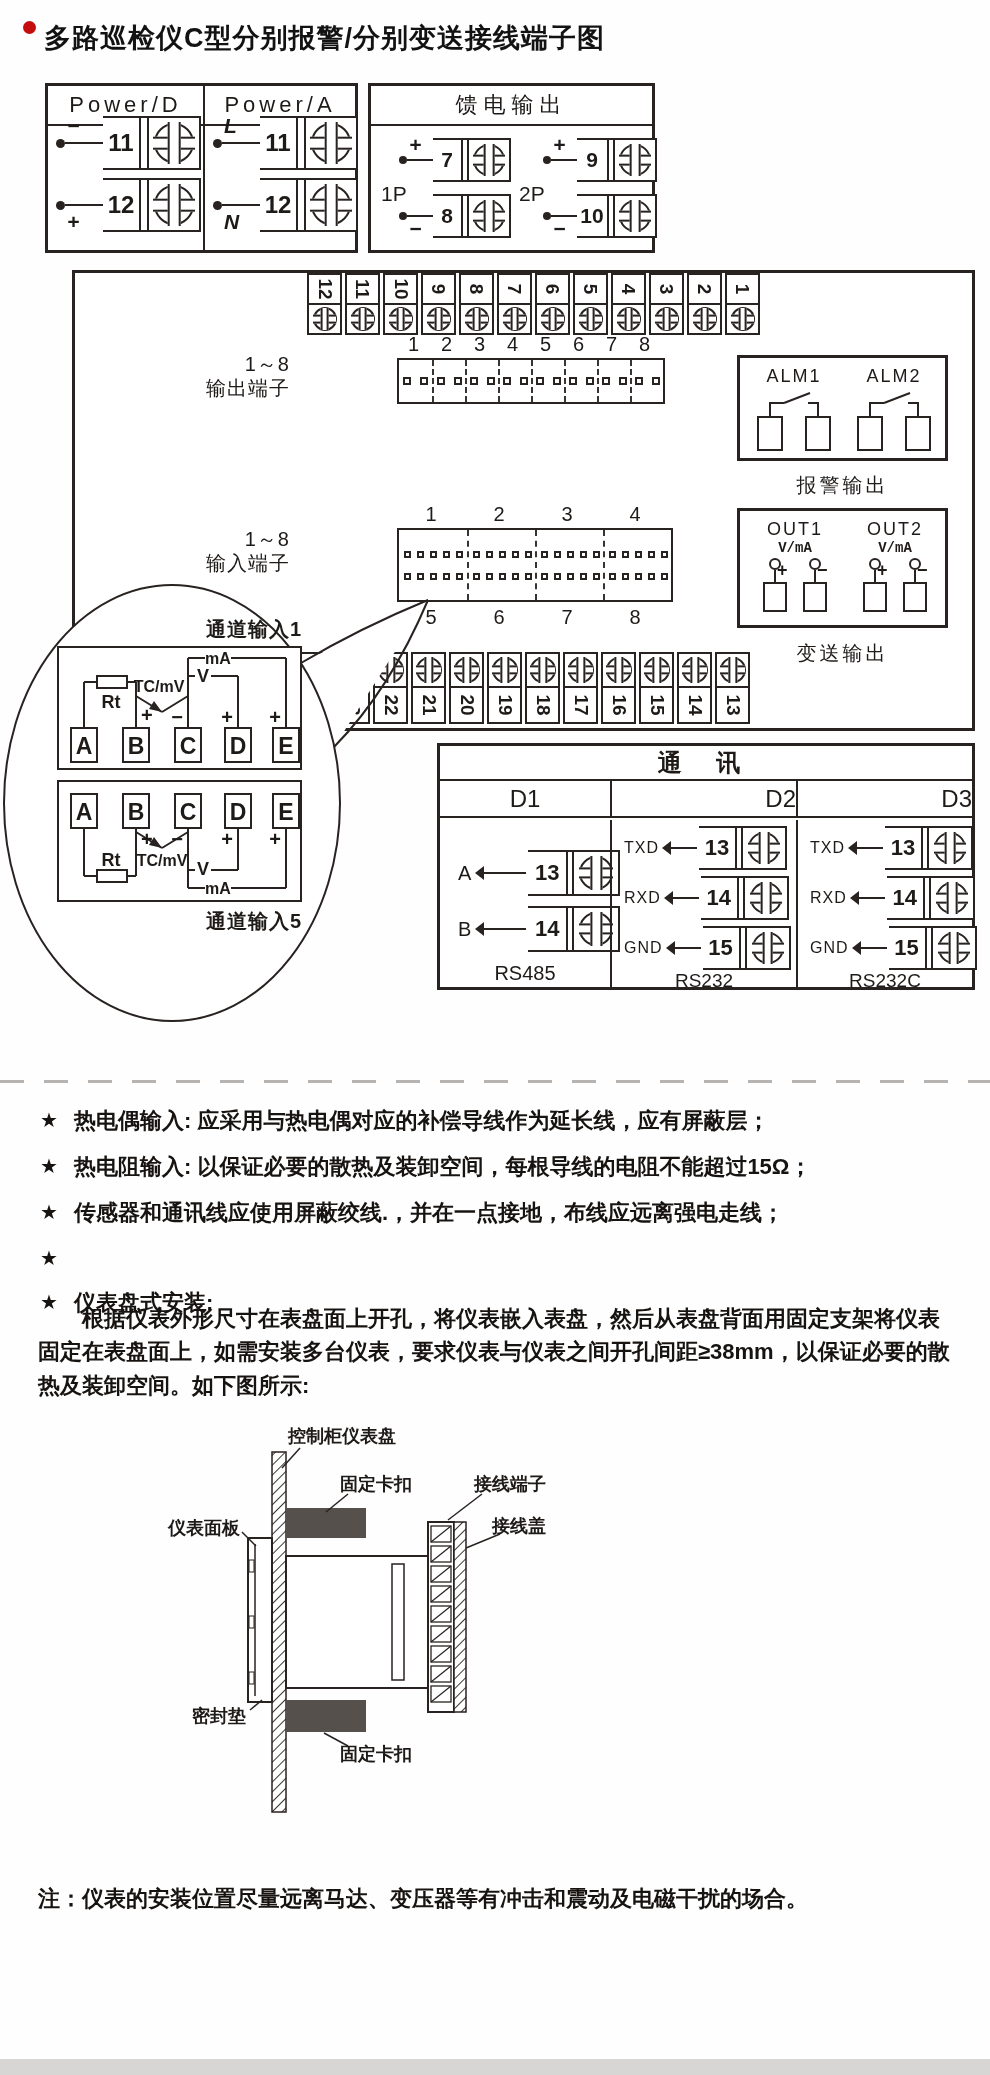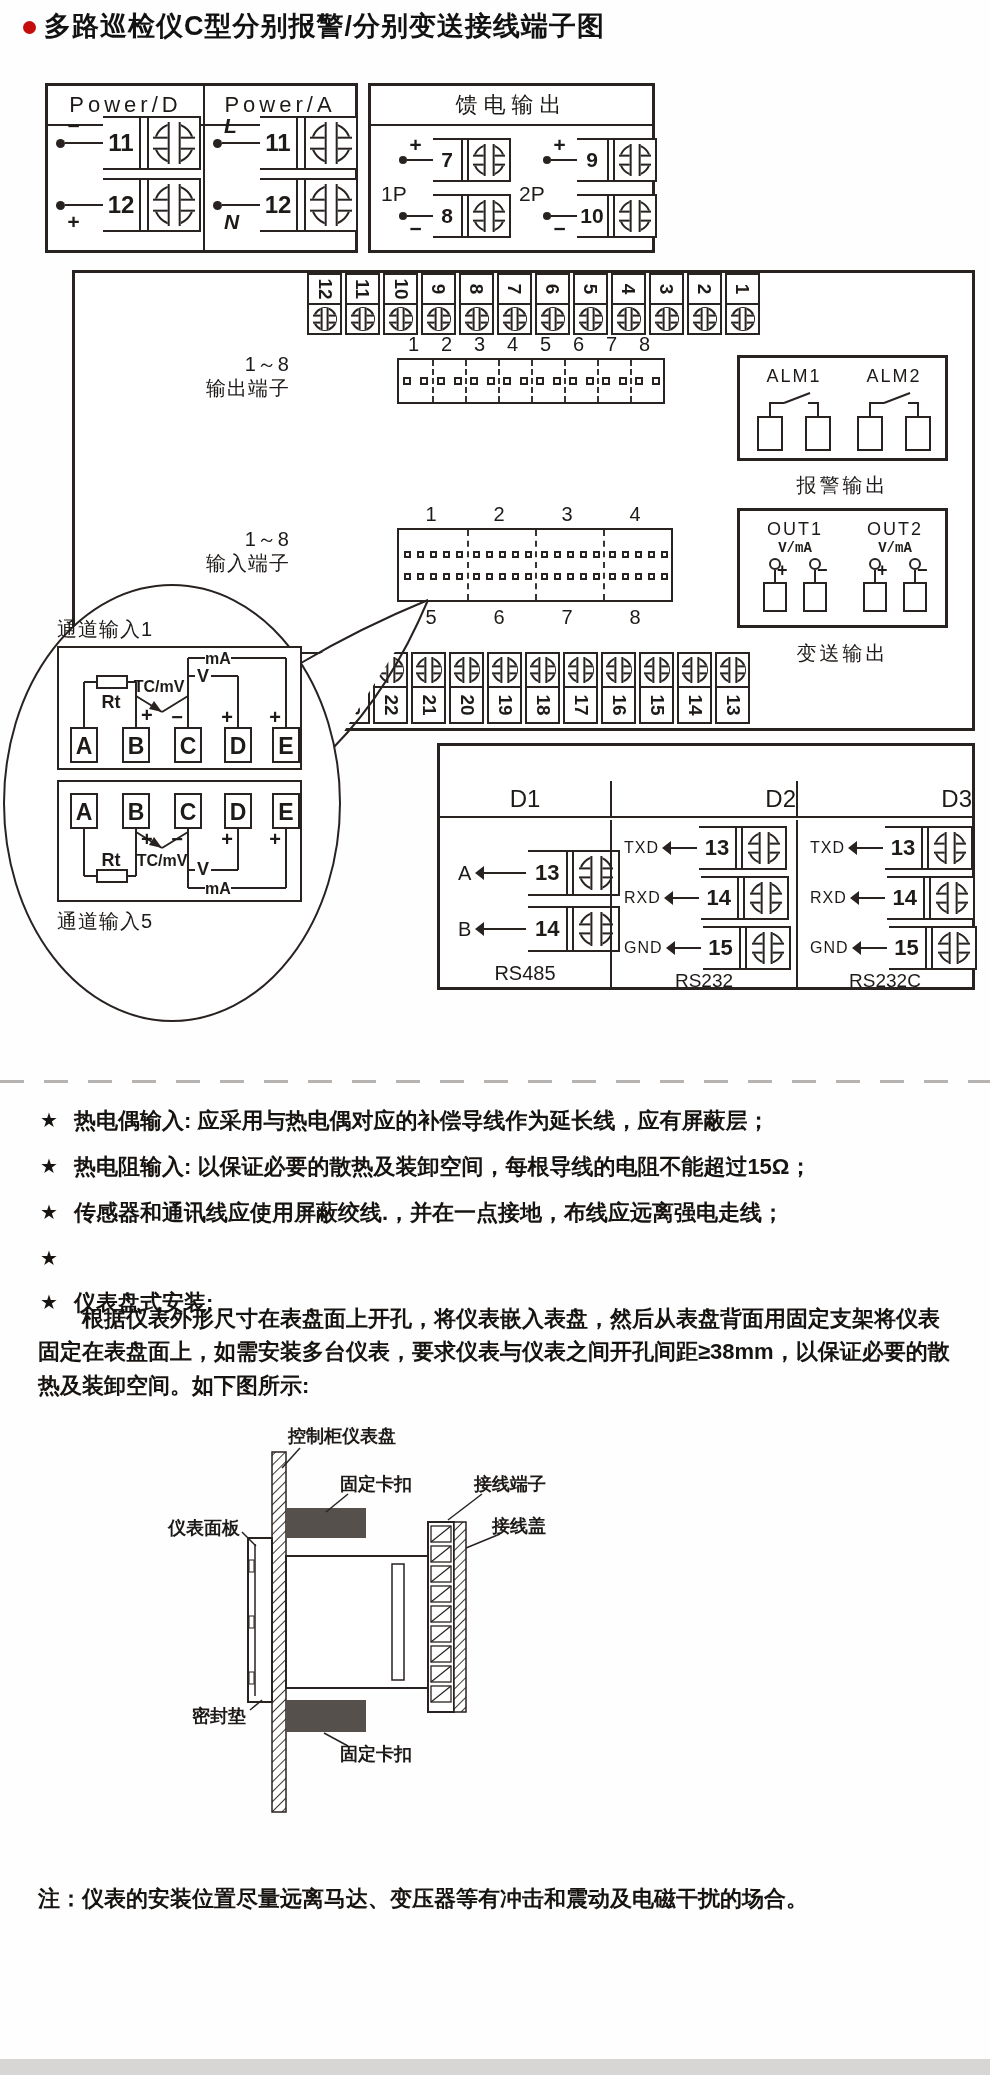--- a/index.html
+++ b/index.html
@@ -7,21 +7,21 @@
   #page {
     position:relative; width:990px; height:2075px; margin:0 auto;
     background:#fefefe; overflow:hidden;
     font-family:"Liberation Sans","DejaVu Sans",sans-serif;
     --ln:#282220; color:#1e1a18;
   }
   .abs { position:absolute; }
 
   
   .bullet { position:absolute; left:23px; top:21px; width:13px; height:13px; border-radius:50%; background:#c50d0d; }
-  .pgtitle { position:absolute; left:44px; top:8px; font-size:27px; font-weight:700; letter-spacing:1px; color:#121212; }
+  .pgtitle { position:absolute; left:44px; top:20px; font-size:27px; font-weight:700; letter-spacing:1px; color:#121212; }
 
   
   .box { position:absolute; border:3px solid var(--ln); background:#fff; }
 
   
   .screw { position:relative; border:2px solid var(--ln); border-radius:50%; background:#fff; flex:none; }
   .screw::before { content:""; position:absolute; left:-7%; right:-7%; top:50%; height:24%; transform:translateY(-50%);
     background:#fff; border-top:2px solid var(--ln); border-bottom:2px solid var(--ln); }
   .screw::after { content:""; position:absolute; top:-7%; bottom:-7%; left:50%; width:24%; transform:translateX(-50%);
     background:#fff; border-left:2px solid var(--ln); border-right:2px solid var(--ln); }
@@ -93,21 +93,21 @@
   .commcol { position:relative; }
   .commcol + .commcol { border-left:2px solid var(--ln); }
   .crow { position:absolute; display:flex; align-items:center; }
   .crow .clab { font-size:16px; letter-spacing:1px; }
   .arrow { position:relative; height:2px; background:var(--ln); margin:0 2px 0 8px; flex:none; }
   .arrow::before { content:""; position:absolute; left:-12px; top:-6px; border:7px solid transparent; border-right:9px solid var(--ln); }
   .stdlab { position:absolute; left:0; right:0; text-align:center; font-size:20px; }
 
   
   .chbox { position:absolute; border:2px solid var(--ln); background:#fff; }
-  .chlab { position:absolute; text-align:left; font-size:20px; font-weight:400; letter-spacing:1px; }
+  .chlab { position:absolute; text-align:right; font-size:20px; font-weight:700; letter-spacing:1px; }
 
   
   .dashsep { position:absolute; left:0; width:990px; height:3px;
     background:repeating-linear-gradient(90deg,#b7b3b0 0 24px,transparent 24px 44px); }
 
   
   .bullets { position:absolute; left:40px; top:1106px; width:918px; }
   .bullets .bl { display:flex; gap:16px; font-size:22px; font-weight:700; margin-bottom:16px; color:#161310; }
   .bullets .star { font-size:20px; line-height:28px; }
   .para { position:absolute; left:38px; top:1302px; width:920px; font-size:22px; font-weight:700;
@@ -704,20 +704,21 @@
       <text x="25" y="38" font-size="23" font-weight="bold" text-anchor="middle">A</text>
       <text x="77" y="38" font-size="23" font-weight="bold" text-anchor="middle">B</text>
       <text x="129" y="38" font-size="23" font-weight="bold" text-anchor="middle">C</text>
       <text x="179" y="38" font-size="23" font-weight="bold" text-anchor="middle">D</text>
       <text x="227" y="38" font-size="23" font-weight="bold" text-anchor="middle">E</text>
     </svg>
   </div>
   <div class="chlab" style="left:57px;top:908px;width:245px;">通道输入5</div>
 
   <div class="box" style="left:437px;top:743px;width:538px;height:247px;">
+    <div class="commtitle">通  讯</div>
     <div class="commhead">
       <div style="width:170px;">D1</div>
       <div style="width:186px;">D2</div>
       <div style="flex:1;padding-left:44px;">D3</div>
     </div>
     <div class="commbody">
       <div class="commcol" style="width:170px;">
         <div class="crow" style="left:18px;top:30px;height:46px;">
           <span class="clab" style="font-size:20px;">A</span>
           <span class="arrow" style="width:46px;"></span>

